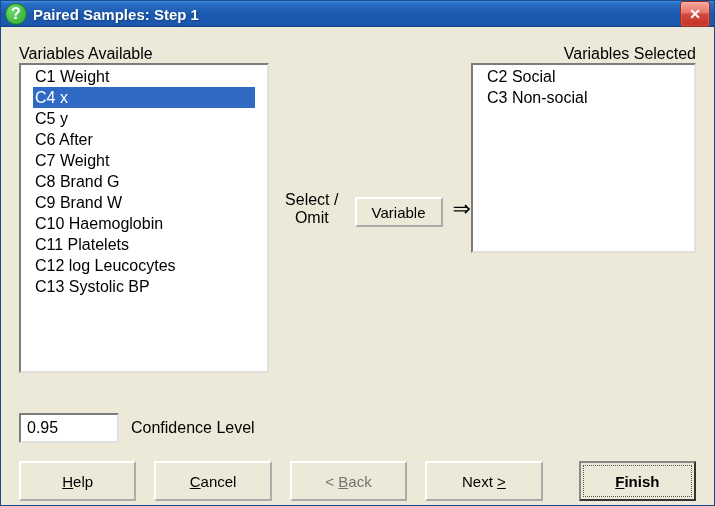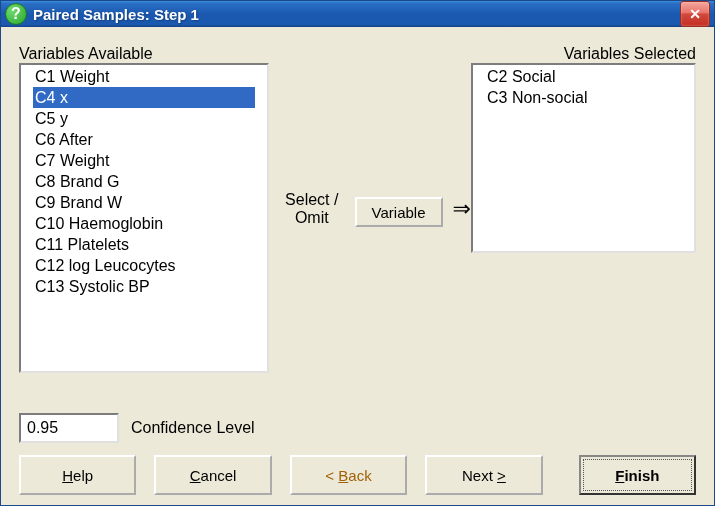--- a/index.html
+++ b/index.html
@@ -150,21 +150,21 @@
     .arrow {
       font-size: 22px;
       color: #000;
       font-weight: normal;
     }
     .conf-row {
       display: flex;
       align-items: center;
       gap: 12px;
       margin-top: 40px;
-      margin-bottom: 12px;
+      margin-bottom: 18px;
     }
     .conf-input {
       width: 100px;
       height: 30px;
       background: white;
       border-top: 2px solid #7c7c7c;
       border-left: 2px solid #7c7c7c;
       border-right: 2px solid #e0e0e0;
       border-bottom: 2px solid #e0e0e0;
       font-size: 16px;
@@ -185,21 +185,21 @@
       background: #ece9d8;
       border: 2px outset #fff;
       font-size: 15px;
       cursor: pointer;
       display: flex;
       align-items: center;
       justify-content: center;
       font-family: inherit;
     }
     .dlg-btn[disabled] {
-      color: #a16207;
+      color: #737373;
     }
     .dlg-btn.focused-default {
       outline: 1px dotted #555;
       outline-offset: -5px;
       border: 2px solid #333;
       border-top-color: #888;
       border-left-color: #888;
       background: #ece9d8;
       font-weight: bold;
     }

